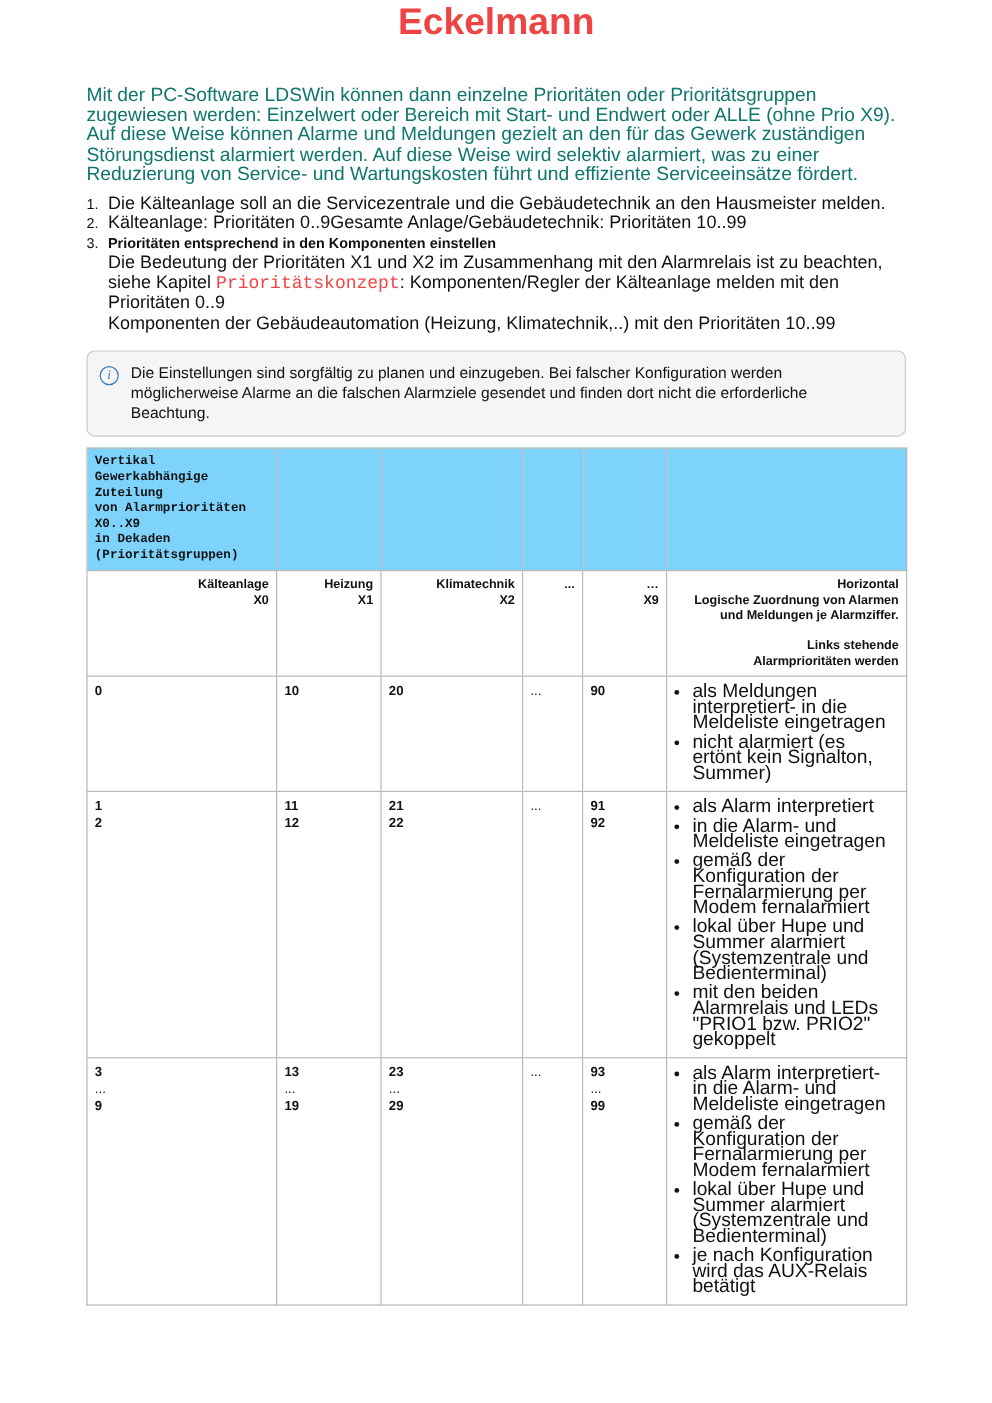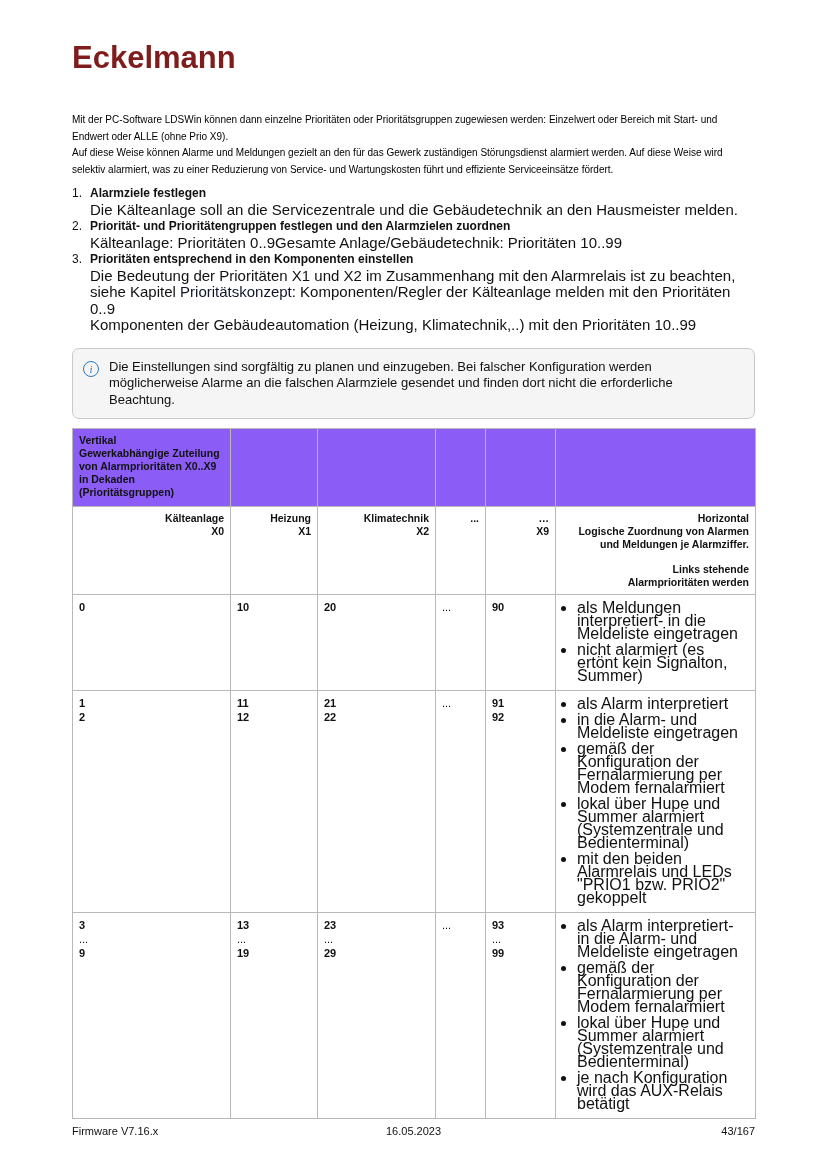--- a/index.html
+++ b/index.html
@@ -1,45 +1,45 @@
 <!DOCTYPE html>
 <html><head>
 <meta charset="utf-8">
 <style>
   * { margin:0; padding:0; box-sizing:border-box; }
   html,body { background:#ffffff; }
   body { width:827px; height:1169px; position:relative; font-family:"Liberation Sans", sans-serif; color:#111; }
   .page { position:absolute; inset:0; padding:0 72px; overflow:hidden; }
 
-  .logo { margin-top:40px; font-size:31px; font-weight:700; color:#7f1d1d; letter-spacing:0px; }
-
-  .body-text { font-size:10px; line-height:16.5px; color:#000000; }
+  .logo { font-size:31px; font-weight:700; color:#ef4444; letter-spacing:0px;text-align:center; }
+
+  .body-text { font-size:16px; line-height:16.5px; color:#0f766e; }
   .preline { white-space:pre-line; }
 
   .intro { margin-top:36px; }
 
   .example-heading { margin-top:13px; font-size:12px; font-weight:700; line-height:16.5px; }
 
   .steps { margin-top:7px; }
   .step { display:flex; align-items:flex-start; }
   .step-num { width:18px; flex:0 0 18px; font-size:12px; line-height:16.5px; }
   .step-body { flex:1; }
   .step-title { font-size:12px; font-weight:700; line-height:16.5px; }
   .step-text { font-size:15px; line-height:16.5px; }
-  a.doclink { color:#0f172a; text-decoration:none; cursor:pointer; }
+  a.doclink { color:#ef4444; text-decoration:none; cursor:pointer;font-family:Liberation Mono, monospace; }
 
   .infobox { margin-top:14px; background:#f5f5f5; border:1px solid #c9c9c9; border-radius:7px; padding:10px 12px 10px 10px; display:flex; align-items:flex-start; }
   .info-icon { flex:0 0 16px; width:16px; height:16px; border:1px solid #2e7bbf; border-radius:50%; color:#2e7bbf; font-family:"Liberation Serif", serif; font-style:italic; font-size:11px; line-height:14px; text-align:center; margin-top:2px; }
   .info-text { margin-left:10px; font-size:13px; line-height:16.5px; }
 
   .lead { margin-top:13px; }
 
   table.prio { width:683px; border-collapse:collapse; table-layout:fixed; margin-top:9px; }
   .prio th, .prio td { border:1px solid #b8b8b8; vertical-align:top; padding:5px 6px; text-align:left; }
-  .prio .gray { background:#8b5cf6; }
+  .prio .gray { background:#7dd3fc;font-family:Liberation Mono, monospace; }
   .h1cell div { font-size:10.5px; font-weight:700; line-height:13px; }
   .prio th { font-size:10.5px; font-weight:700; line-height:13px;text-align:right; }
   .colhead .mt { margin-top:12px;margin-left:27px; }
   .numcell div { font-size:11px; font-weight:700; line-height:14px; }
   .numcell div.dots { font-weight:400; }
   .bullets { margin:1px 0 0 0; padding-left:15px; list-style:disc; }
   .bullets li { font-size:16px; line-height:13px; margin-bottom:3px; }
 
   .footer { position:absolute; left:72px; right:72px; bottom:32px; display:flex; font-size:11px; color:#111; }
   .footer span { flex:1; }
@@ -55,29 +55,27 @@
 
   <p class="body-text preline intro">Mit der PC-Software LDSWin können dann einzelne Prioritäten oder Prioritätsgruppen zugewiesen werden: Einzelwert oder Bereich mit Start- und Endwert oder ALLE (ohne Prio X9).
 Auf diese Weise können Alarme und Meldungen gezielt an den für das Gewerk zuständigen Störungsdienst alarmiert werden. Auf diese Weise wird selektiv alarmiert, was zu einer Reduzierung von Service- und Wartungskosten führt und effiziente Serviceeinsätze fördert.</p>
 
 
   <div class="steps">
 
     <div class="step">
       <span class="step-num">1.</span>
       <div class="step-body">
-        <div class="step-title">Alarmziele festlegen</div>
         <div class="step-text preline">Die Kälteanlage soll an die Servicezentrale und die Gebäudetechnik an den Hausmeister melden.</div>
       </div>
     </div>
 
     <div class="step">
       <span class="step-num">2.</span>
       <div class="step-body">
-        <div class="step-title">Priorität- und Prioritätengruppen festlegen und den Alarmzielen zuordnen</div>
         <div class="step-text preline">Kälteanlage: Prioritäten 0..9Gesamte Anlage/Gebäudetechnik: Prioritäten 10..99</div>
       </div>
     </div>
 
     <div class="step">
       <span class="step-num">3.</span>
       <div class="step-body">
         <div class="step-title">Prioritäten entsprechend in den Komponenten einstellen</div>
         <div class="step-text"><span class="preline">Die Bedeutung der Prioritäten X1 und X2 im Zusammenhang mit den Alarmrelais ist zu beachten, siehe Kapitel </span><a class="doclink">Prioritätskonzept</a><span class="preline">: Komponenten/Regler der Kälteanlage melden mit den Prioritäten 0..9
 Komponenten der Gebäudeautomation (Heizung, Klimatechnik,..) mit den Prioritäten 10..99</span></div>
@@ -230,19 +228,14 @@
           <li>gemäß der Konfiguration der Fernalarmierung per Modem fernalarmiert</li>
           <li>lokal über Hupe und Summer alarmiert (Systemzentrale und Bedienterminal)</li>
           <li>je nach Konfiguration wird das AUX-Relais betätigt</li>
         </ul>
       </td>
     </tr>
 
   </tbody>
     </table>
 
-  <div class="footer">
-    <span>Firmware V7.16.x</span>
-    <span class="mid">16.05.2023</span>
-    <span class="right">43/167</span>
-  </div>
 
 </div>
 
 </body></html>

